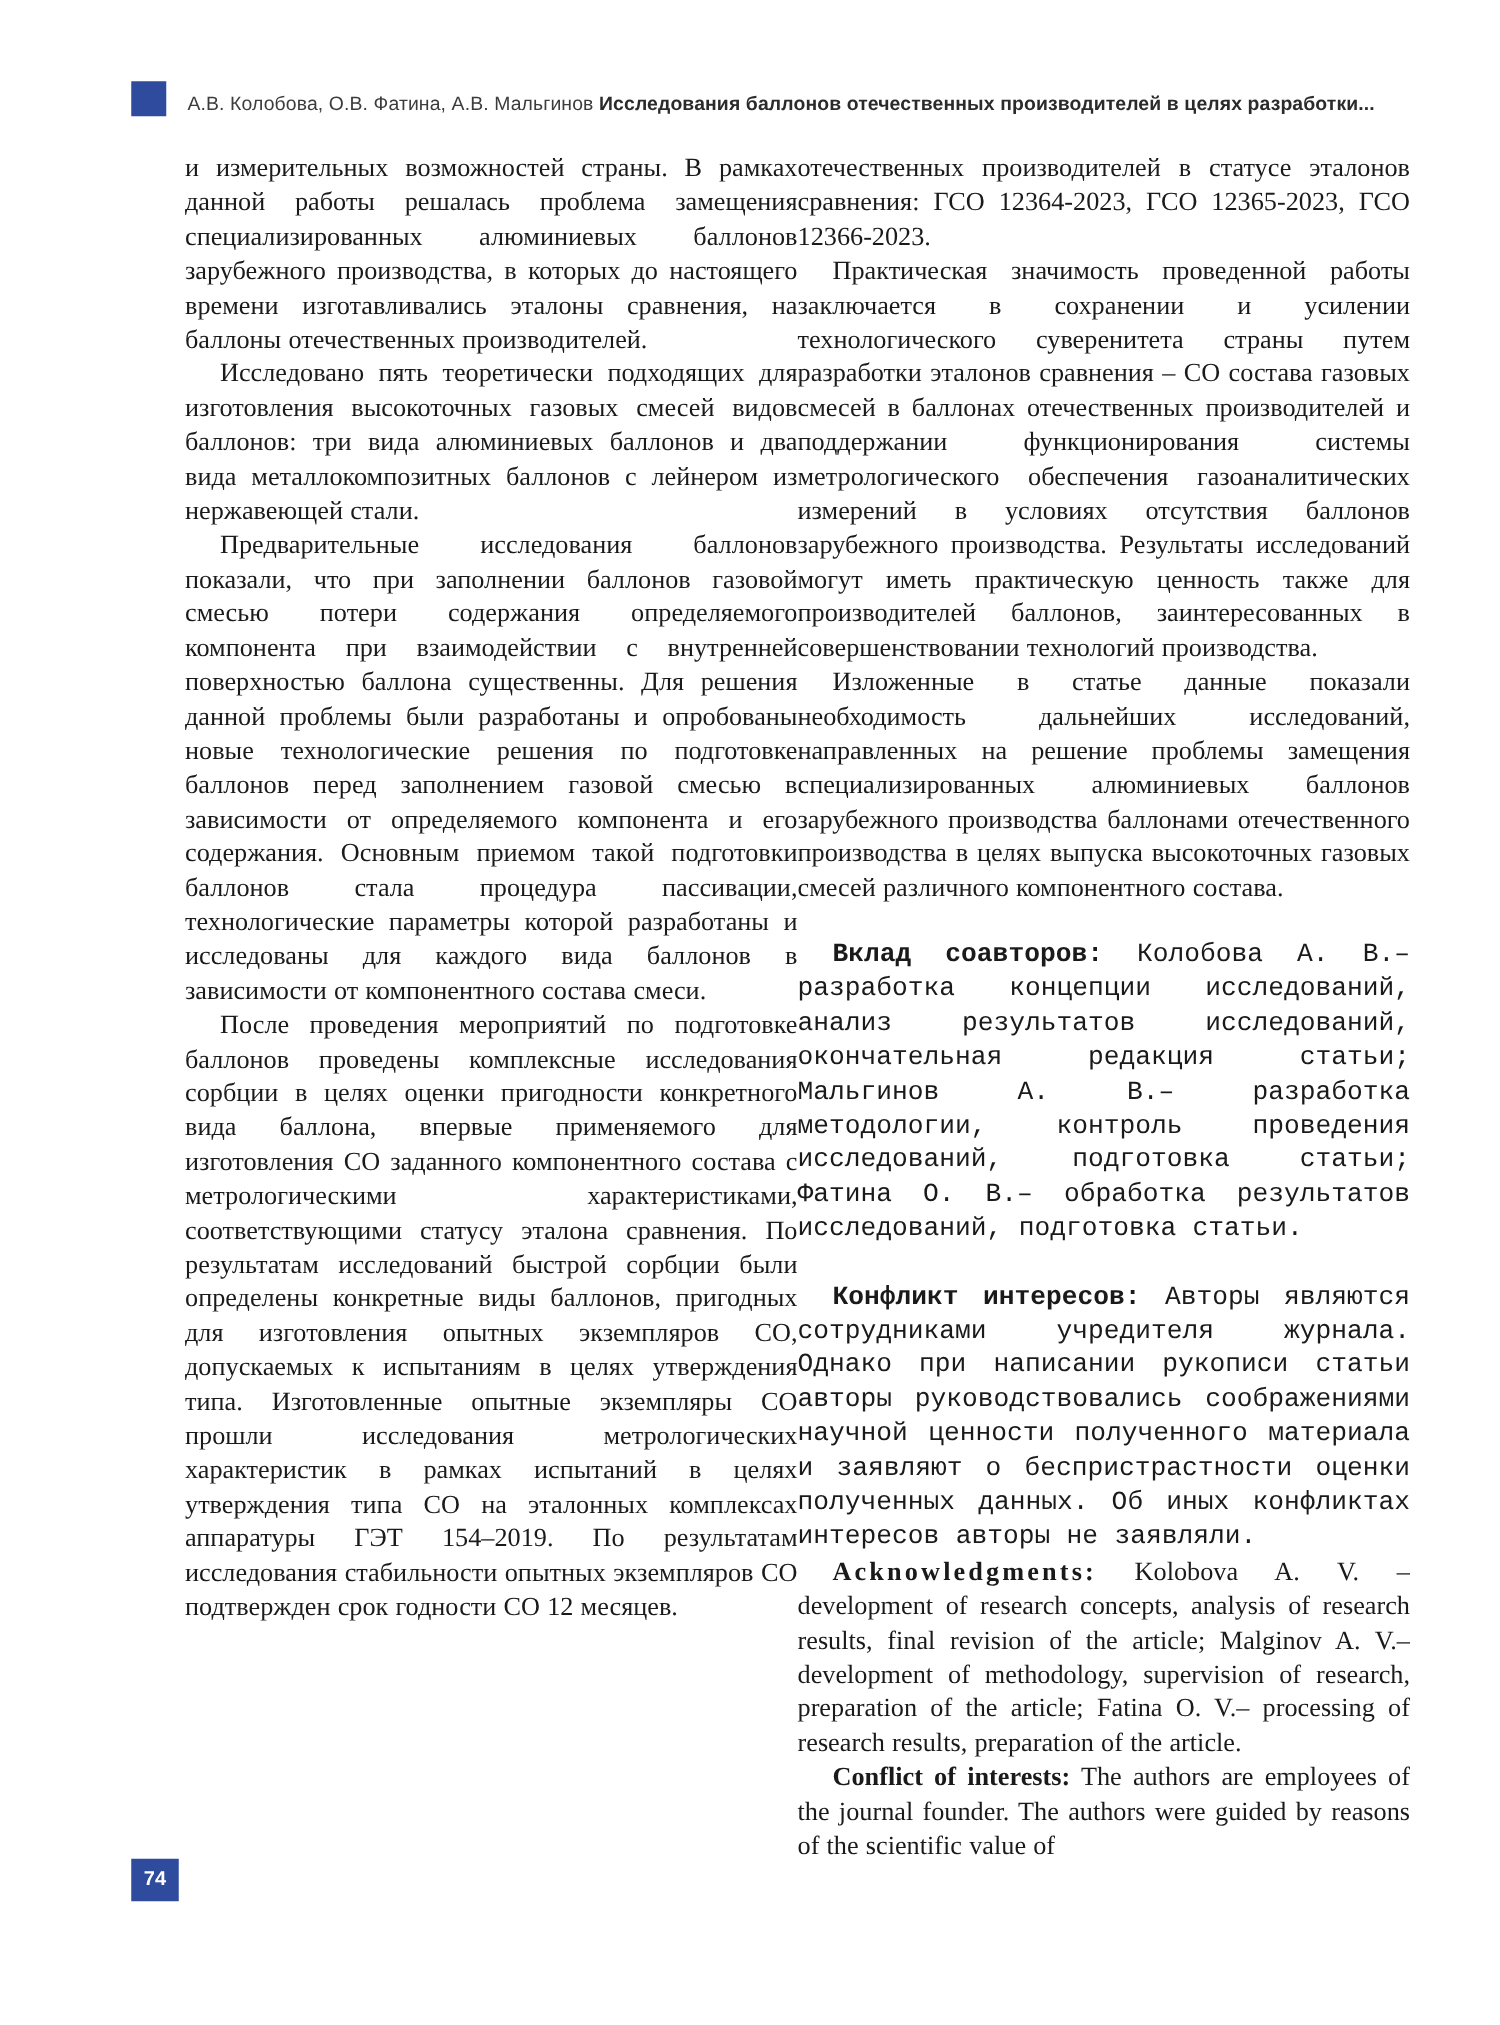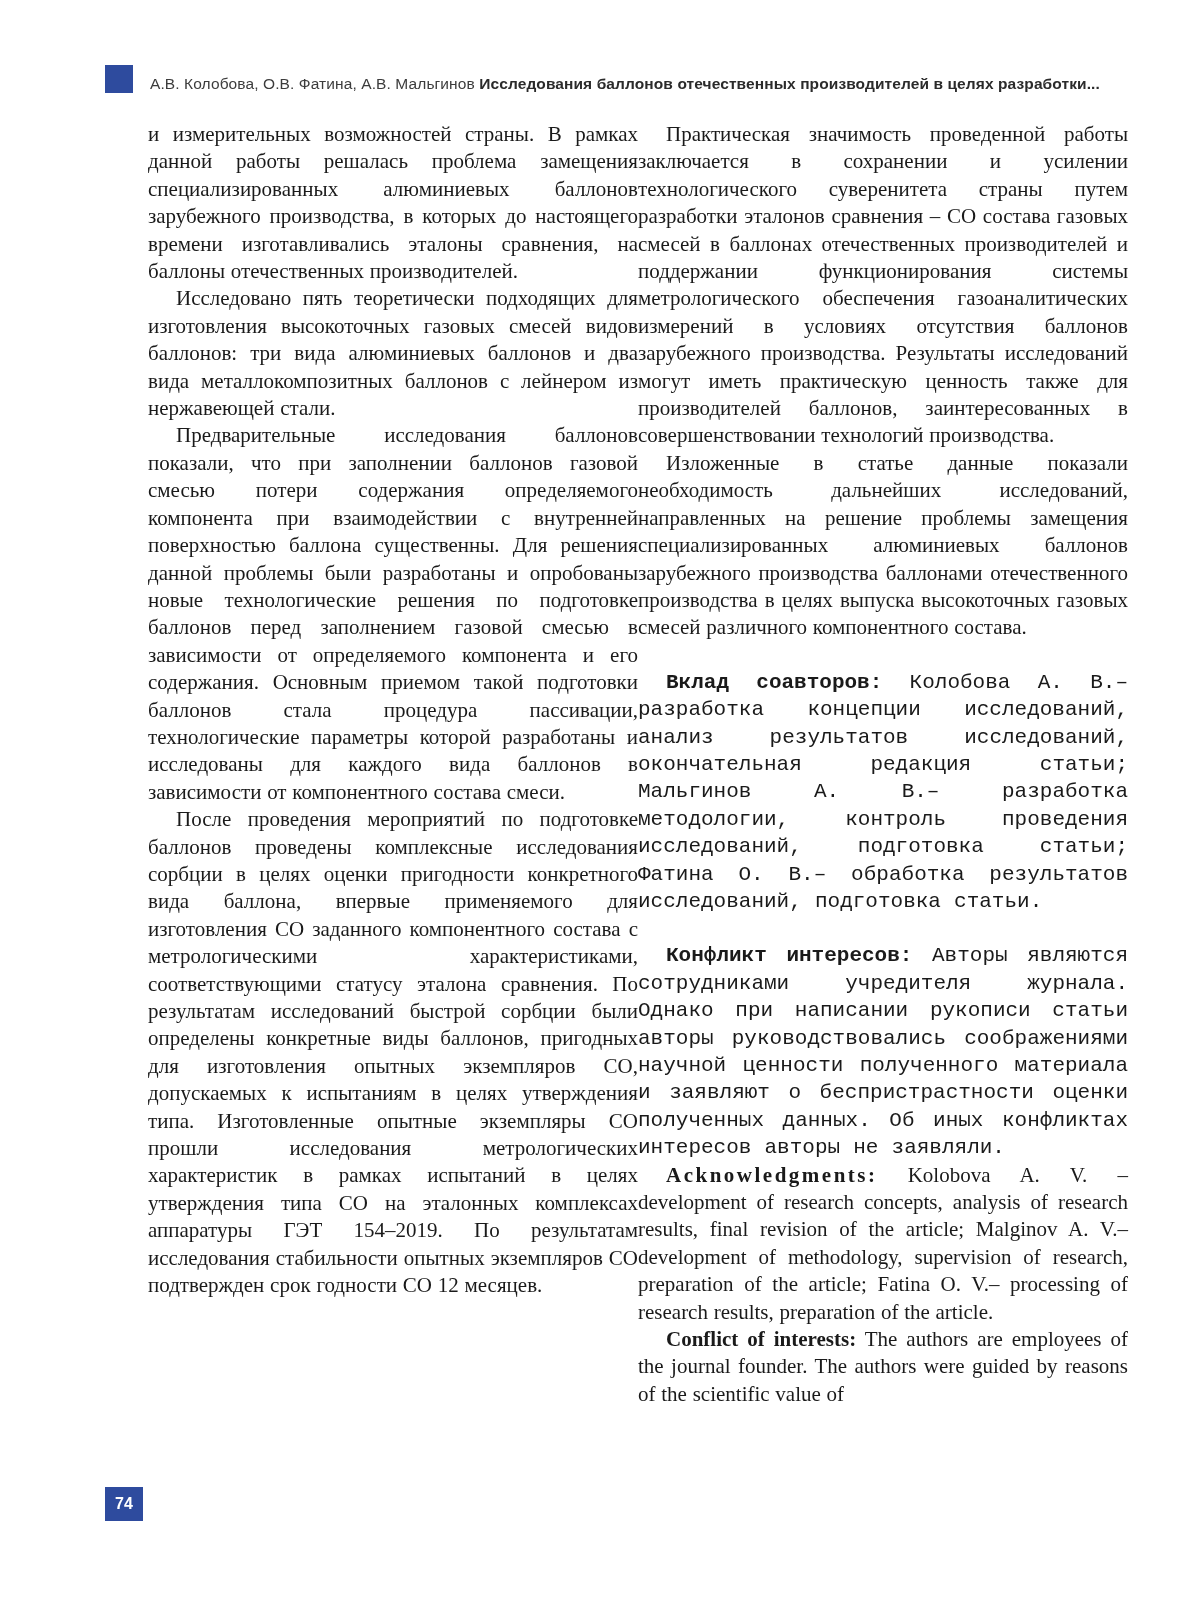--- a/index.html
+++ b/index.html
@@ -117,20 +117,21 @@
   </div>
 
   <div class="columns">
     <div class="col">
         <p>и измерительных возможностей страны. В рамках данной работы решалась проблема замещения специализированных алюминиевых баллонов зарубежного производства, в которых до настоящего времени изготавливались эталоны сравнения, на баллоны отечественных производителей.</p>
         <p class="indent">Исследовано пять теоретически подходящих для изготовления высокоточных газовых смесей видов баллонов: три вида алюминиевых баллонов и два вида металлокомпозитных баллонов с лейнером из нержавеющей стали.</p>
         <p class="indent">Предварительные исследования баллонов показали, что при заполнении баллонов газовой смесью потери содержания определяемого компонента при взаимодействии с внутренней поверхностью баллона существенны. Для решения данной проблемы были разработаны и опробованы новые технологические решения по подготовке баллонов перед заполнением газовой смесью в зависимости от определяемого компонента и его содержания. Основным приемом такой подготовки баллонов стала процедура пассивации, технологические параметры которой разработаны и исследованы для каждого вида баллонов в зависимости от компонентного состава смеси.</p>
         <p class="indent">После проведения мероприятий по подготовке баллонов проведены комплексные исследования сорбции в целях оценки пригодности конкретного вида баллона, впервые применяемого для изготовления СО заданного компонентного состава с метрологическими характеристиками, соответствующими статусу эталона сравнения. По результатам исследований быстрой сорбции были определены конкретные виды баллонов, пригодных для изготовления опытных экземпляров СО, допускаемых к испытаниям в целях утверждения типа. Изготовленные опытные экземпляры СО прошли исследования метрологических характеристик в рамках испытаний в целях утверждения типа СО на эталонных комплексах аппаратуры ГЭТ 154–2019. По результатам исследования стабильности опытных экземпляров СО подтвержден срок годности СО 12 месяцев.</p>
       </div>
     <div class="col">
+        <p>отечественных производителей в статусе эталонов сравнения: ГСО 12364-2023, ГСО 12365-2023, ГСО 12366-2023.</p>
         <p class="indent">Практическая значимость проведенной работы заключается в сохранении и усилении технологического суверенитета страны путем разработки эталонов сравнения – СО состава газовых смесей в баллонах отечественных производителей и поддержании функционирования системы метрологического обеспечения газоаналитических измерений в условиях отсутствия баллонов зарубежного производства. Результаты исследований могут иметь практическую ценность также для производителей баллонов, заинтересованных в совершенствовании технологий производства.</p>
         <p class="indent">Изложенные в статье данные показали необходимость дальнейших исследований, направленных на решение проблемы замещения специализированных алюминиевых баллонов зарубежного производства баллонами отечественного производства в целях выпуска высокоточных газовых смесей различного компонентного состава.</p>
         <p class="indent space-before"><b class="lead">Вклад соавторов:</b> Колобова А. В.– разработка концепции исследований, анализ результатов исследований, окончательная редакция статьи; Мальгинов А. В.– разработка методологии, контроль проведения исследований, подготовка статьи; Фатина О. В.– обработка результатов исследований, подготовка статьи.</p>
         <p class="indent space-before"><b class="lead">Конфликт интересов:</b> Авторы являются сотрудниками учредителя журнала. Однако при написании рукописи статьи авторы руководствовались соображениями научной ценности полученного материала и заявляют о беспристрастности оценки полученных данных. Об иных конфликтах интересов авторы не заявляли.</p>
         <p class="indent"><b class="lead spaced">Acknowledgments:</b> Kolobova A. V. – development of research concepts, analysis of research results, final revision of the article; Malginov A. V.– development of methodology, supervision of research, preparation of the article; Fatina O. V.– processing of research results, preparation of the article.</p>
         <p class="indent"><b class="lead">Conflict of interests:</b> The authors are employees of the journal founder. The authors were guided by reasons of the scientific value of</p>
       </div>
   </div>
 
   <div class="page-footer">

